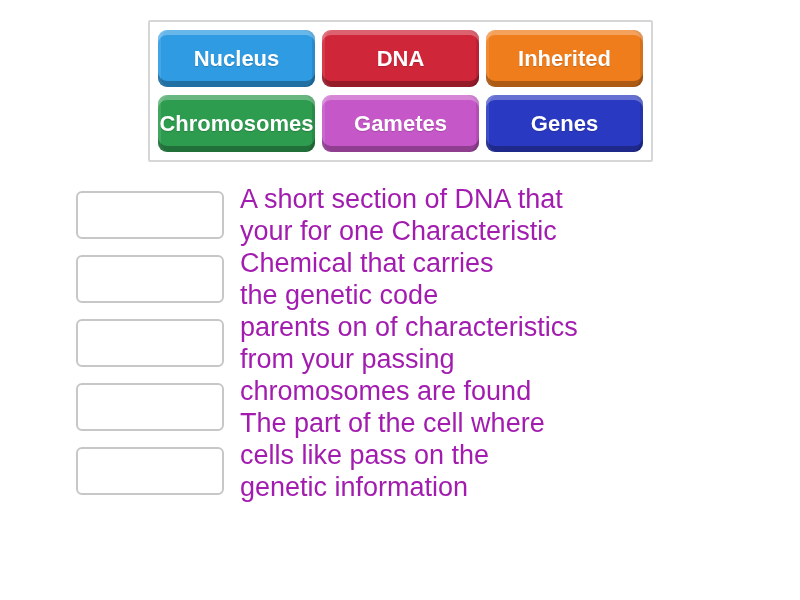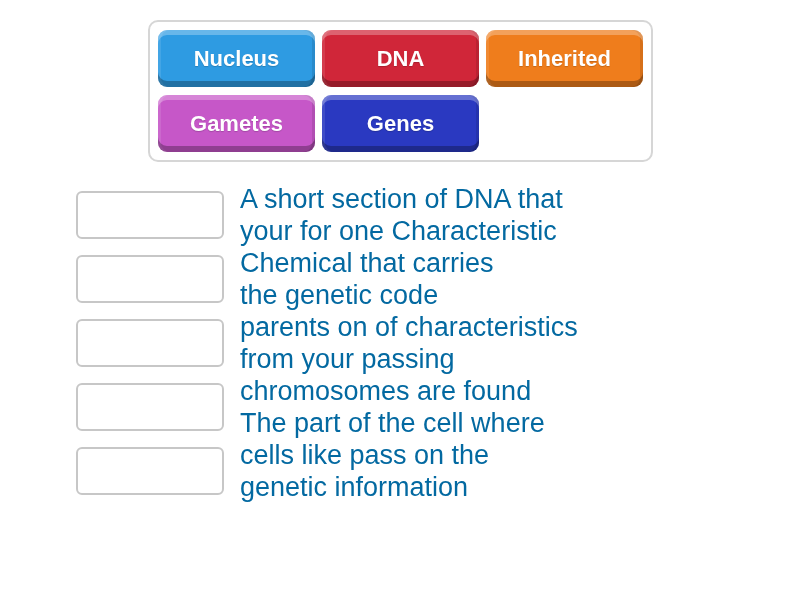--- a/index.html
+++ b/index.html
@@ -19,21 +19,21 @@
   }
   
   .word-bank {
     position: absolute;
     left: 148px;
     top: 20px;
     width: 505px;
     box-sizing: border-box;
     background: #ffffff;
     border: 2px solid #d6d6d6;
-    border-radius: 10px;
+    border-radius: 2px;
     padding: 8px;
     display: grid;
     grid-template-columns: repeat(3, 1fr);
     gap: 8px 7px;
   }
   .tile {
     height: 57px;
     border-radius: 9px;
     background: var(--tile-color, #888);
     box-shadow:
@@ -69,41 +69,44 @@
     box-sizing: border-box;
     width: 148px;
     height: 48px;
     background: #ffffff;
     border: 2px solid #c7c7c7;
     border-radius: 6px;
     margin-right: 16px;
     flex: 0 0 auto;
   }
   .clue-text {
-    color: #0369a1;
+    color: #a21caf;
     font-size: 27px;
     line-height: 32px;
     white-space: nowrap;
   }
   .clue-line { display: block; }
 </style>
 </head>
 <body>
 
 <div class="stage">
 
   <div class="word-bank">
     <div class="tile" style="--tile-color: #2E9BE2;">
       <span class="tile-label">Nucleus</span>
     </div>
     <div class="tile" style="--tile-color: #D02639;">
       <span class="tile-label">DNA</span>
     </div>
     <div class="tile" style="--tile-color: #EF7D1C;">
       <span class="tile-label">Inherited</span>
+    </div>
+    <div class="tile" style="--tile-color: #2E9C4F;">
+      <span class="tile-label">Chromosomes</span>
     </div>
     <div class="tile" style="--tile-color: #C657C8;">
       <span class="tile-label">Gametes</span>
     </div>
     <div class="tile" style="--tile-color: #2A39C1;">
       <span class="tile-label">Genes</span>
     </div>
   </div>
 
   <div class="match-list">

